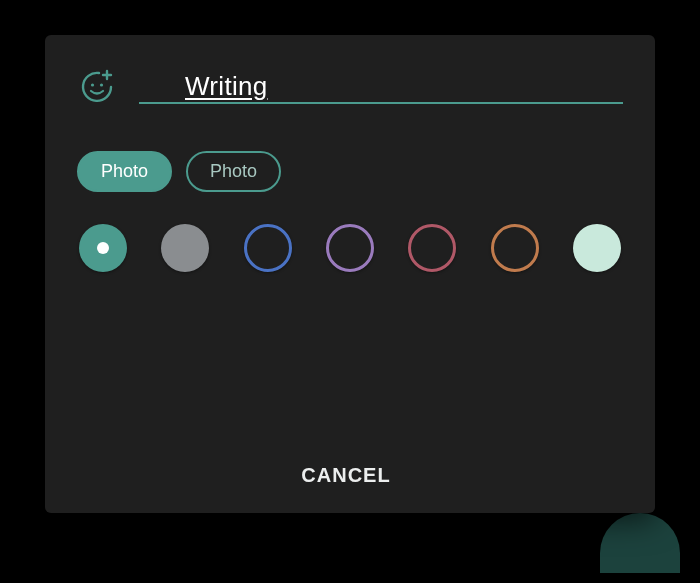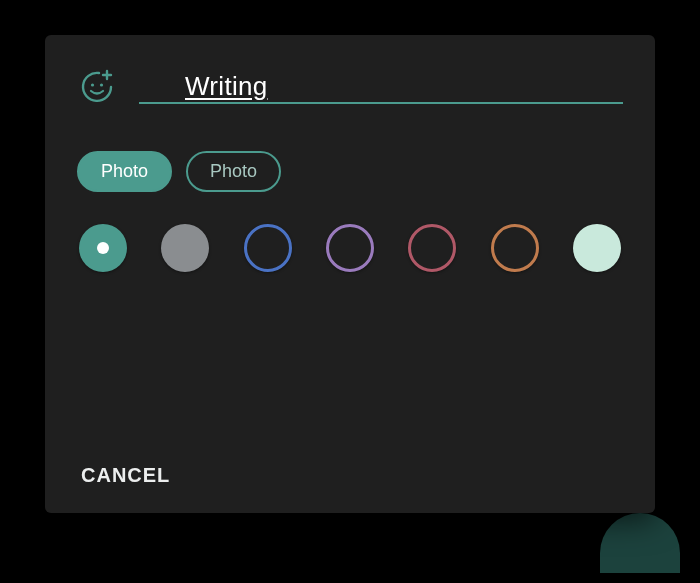--- a/index.html
+++ b/index.html
@@ -103,21 +103,21 @@
       transform: translate(-50%, -50%);
     }
     .swatch.hollow {
       background: transparent !important;
       border-width: 3px;
       border-style: solid;
     }
     .actions {
       margin-top: auto;
       display: flex;
-      justify-content: flex-start;
+      justify-content: center;
       gap: 30px;
       padding-right: 8px;
       padding-top: 6px;
     }
     .action-btn {
       background: none;
       border: none;
       color: #eceeee;
       font-size: 20px;
       font-weight: 600;

